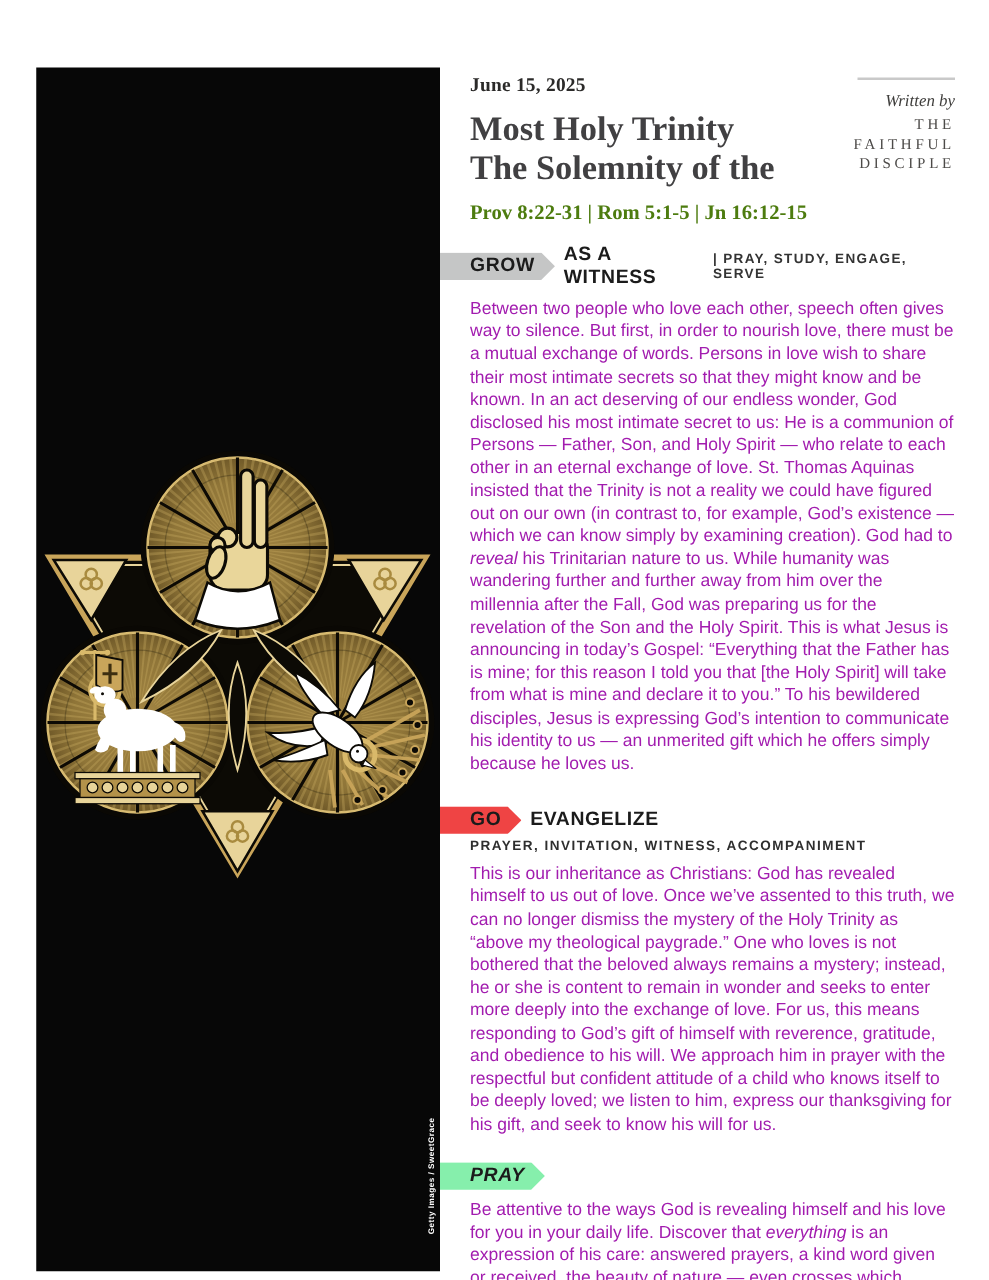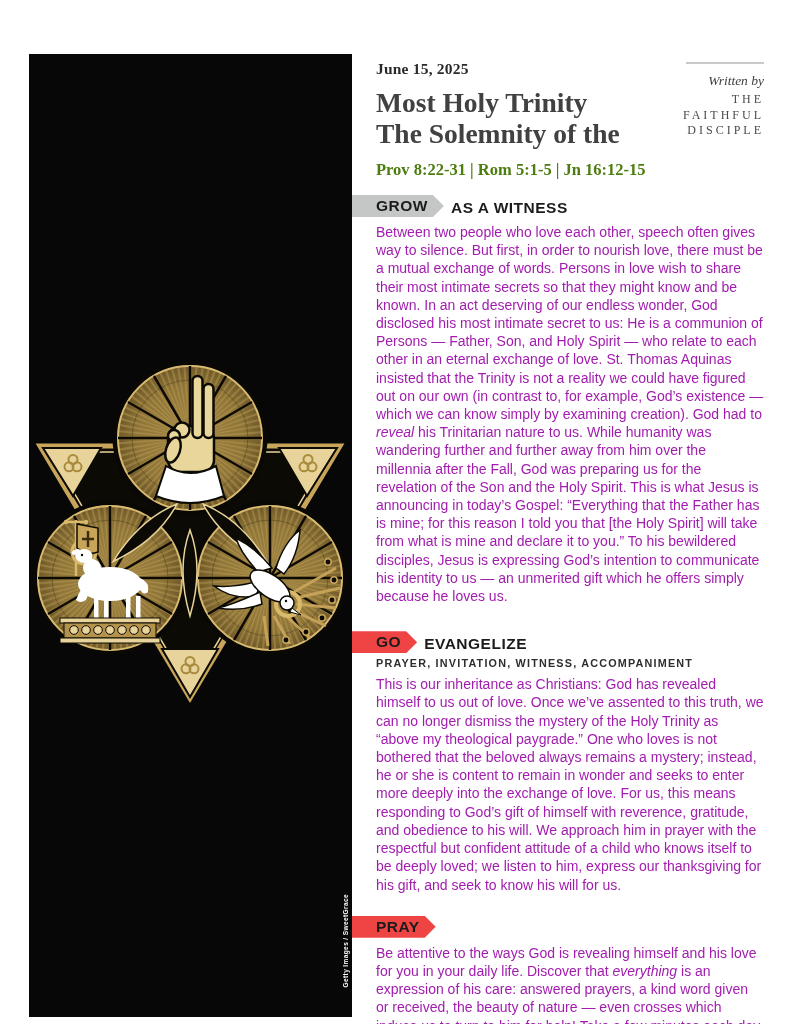--- a/index.html
+++ b/index.html
@@ -23,27 +23,27 @@
 
   .date{font:700 15.5px "Liberation Serif",serif;color:#2b2a29;letter-spacing:.2px;}
   .title{font:700 27.5px/31px "Liberation Serif",serif;color:#414042;margin-top:9px;max-width:300px;}
   .scripture{font:700 16.5px "Liberation Serif",serif;color:#4d7c0f;margin-top:11px;}
 
   .section{margin:0;}
   .sec-grow{margin-top:15px;}
   .sec-go{margin-top:26px;}
   .sec-pray{margin-top:22px;}
 
-  .section-head{display:flex;align-items:flex-end;}
+  .section-head{display:flex;align-items:center;}
   .tag{font:700 15.5px/20px "Liberation Sans",sans-serif;color:#1b1b1b;letter-spacing:.5px;
        padding:1px 16px 1px 24px;margin-left:-24px;
        clip-path:polygon(0 0,calc(100% - 11px) 0,100% 50%,calc(100% - 11px) 100%,0 100%);}
   .tag-grow{background:#c5c6c6;}
   .tag-go{background:#ef4444;}
-  .tag-pray{background:#ef4444;}
+  .tag-pray{background:#86efac;font-style:italic;}
   .head-rest{font:700 15.5px "Liberation Sans",sans-serif;color:#1b1b1b;letter-spacing:.5px;margin-left:7px;}
   .pillars{font:700 10.8px "Liberation Sans",sans-serif;color:#333333;letter-spacing:1.1px;margin-left:7px;}
   .subtitle{font:700 10.8px "Liberation Sans",sans-serif;color:#2e2e2e;letter-spacing:1.2px;margin-top:4px;}
 
   .body{font:500 14px/18.2px "Liberation Sans",sans-serif;color:#a21caf;margin:6px 0 0 0;}
   .italic{font-style:italic;}
 </style>
 </head>
 <body>
 
@@ -184,20 +184,21 @@
     <div class="title">
       <div>Most Holy Trinity</div>
       <div>The Solemnity of the</div>
     </div>
     <div class="scripture">Prov 8:22-31 | Rom 5:1-5 | Jn 16:12-15</div>
 
     <div class="section sec-grow">
       <div class="section-head">
         <span class="tag tag-grow">GROW</span>
         <span class="head-rest">AS A WITNESS</span>
+        <span class="pillars">| PRAY, STUDY, ENGAGE, SERVE</span>
       </div>
       <p class="body"><span>Between two people who love each other, speech often gives way to silence. But first, in order to nourish love, there must be a mutual exchange of words. Persons in love wish to share their most intimate secrets so that they might know and be known. In an act deserving of our endless wonder, God disclosed his most intimate secret to us: He is a communion of Persons — Father, Son, and Holy Spirit — who relate to each other in an eternal exchange of love. St. Thomas Aquinas insisted that the Trinity is not a reality we could have figured out on our own (in contrast to, for example, God’s existence — which we can know simply by examining creation). God had to </span><span class="italic">reveal</span><span> his Trinitarian nature to us. While humanity was wandering further and further away from him over the millennia after the Fall, God was preparing us for the revelation of the Son and the Holy Spirit. This is what Jesus is announcing in today’s Gospel: “Everything that the Father has is mine; for this reason I told you that [the Holy Spirit] will take from what is mine and declare it to you.” To his bewildered disciples, Jesus is expressing God’s intention to communicate his identity to us — an unmerited gift which he offers simply because he loves us.</span></p>
     </div>
 
     <div class="section sec-go">
       <div class="section-head">
         <span class="tag tag-go">GO</span>
         <span class="head-rest">EVANGELIZE</span>
       </div>
       <div class="subtitle">PRAYER, INVITATION, WITNESS, ACCOMPANIMENT</div>

